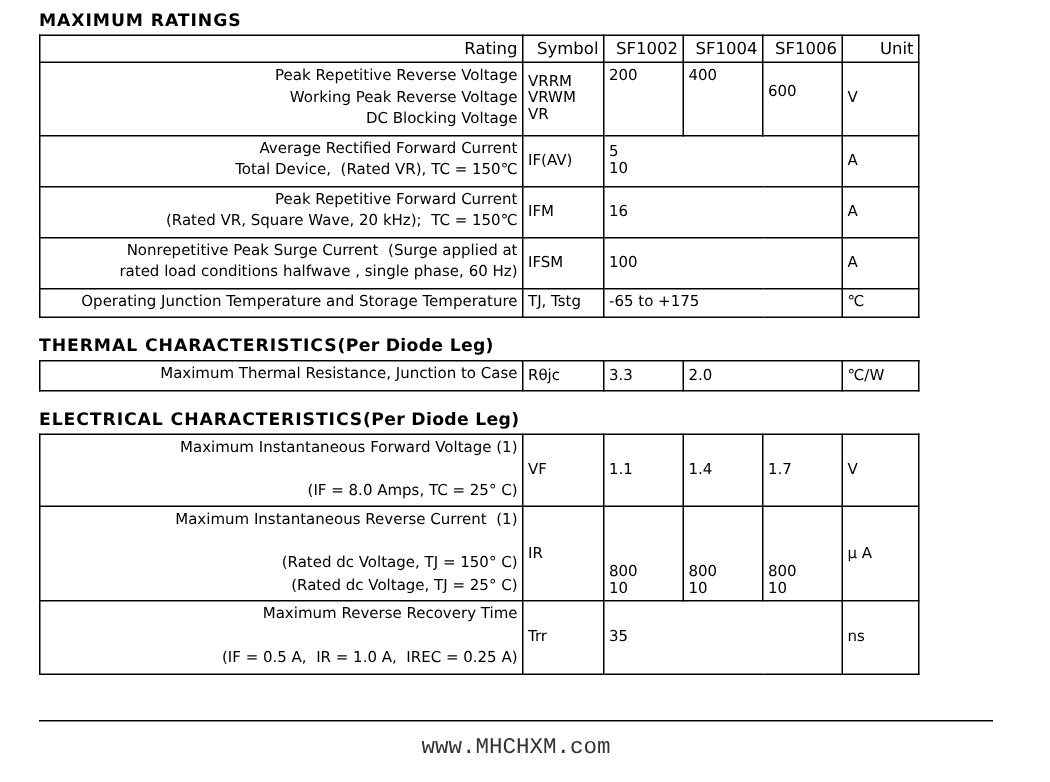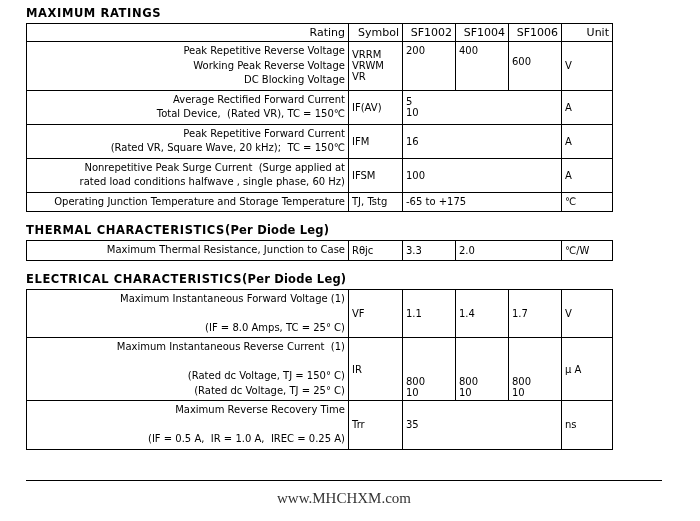--- a/index.html
+++ b/index.html
@@ -67,21 +67,21 @@
     right: 0;
     bottom: 14px;
     text-align: center;
   }
   .footer .rule {
     border-top: 1px solid #000000;
     margin: 0 26px 9px 26px;
     height: 0;
   }
   .footer .url {
-    font-family: Liberation Serif, serif;
+    font-family: Liberation Mono, monospace;
     font-size: 15px;
     color: #333333;
   }
 </style>
 </head>
 <body>
 
 <div class="page">
 
   <div class="section-title">MAXIMUM RATINGS</div>

